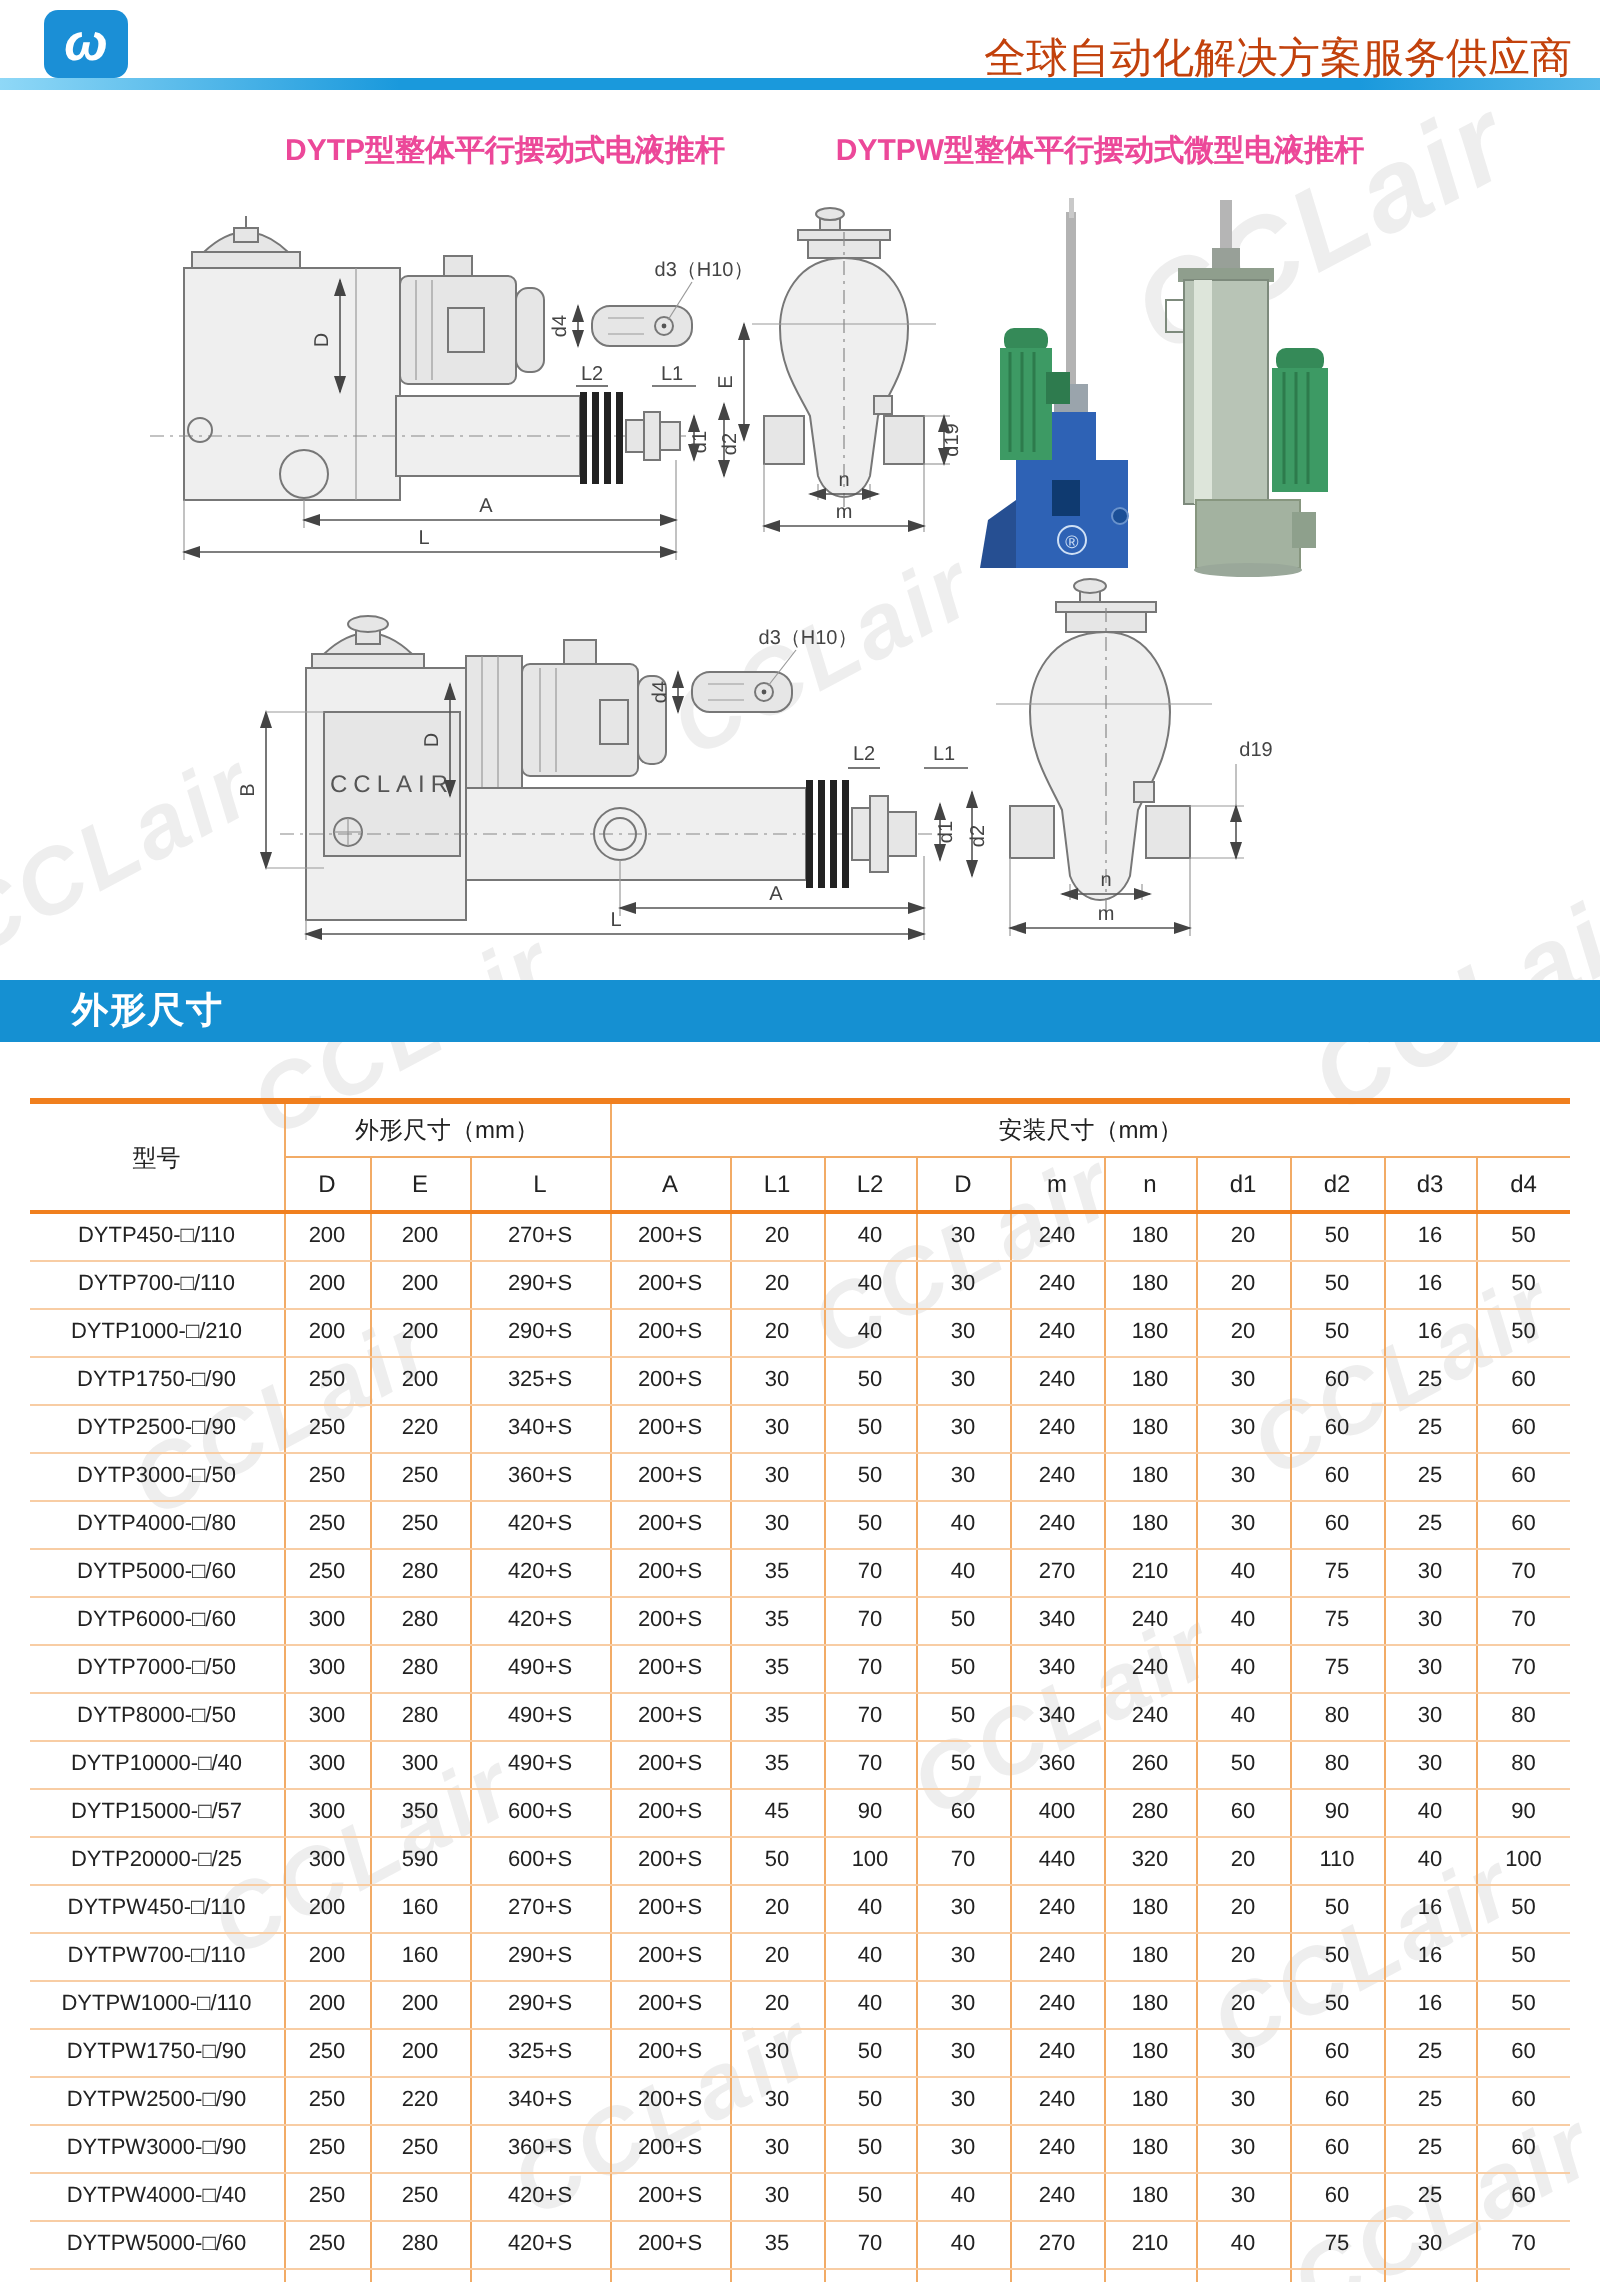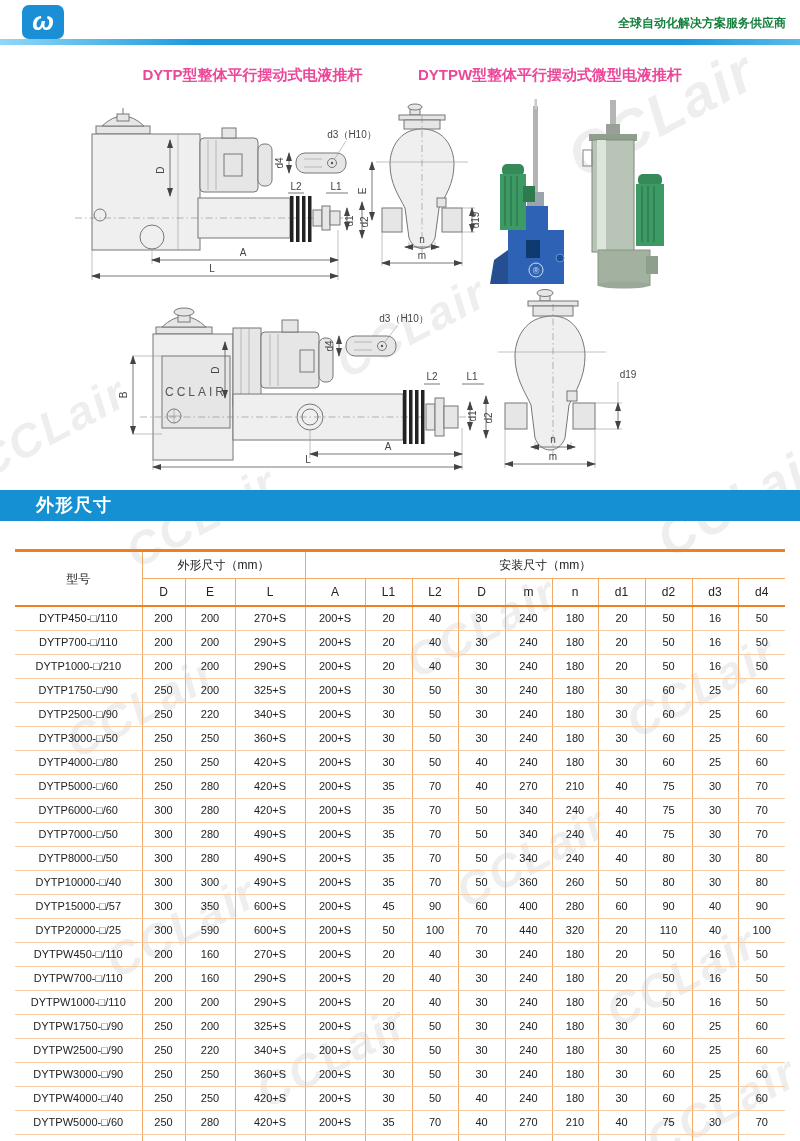--- a/index.html
+++ b/index.html
@@ -5,21 +5,21 @@
   html,body{margin:0;padding:0;background:#fff;}
   .page{position:relative;width:800px;height:1141px;background:#fff;overflow:hidden;
         font-family:"Liberation Sans","DejaVu Sans",sans-serif;color:#222;}
   
   .hdr{position:absolute;top:0;left:0;width:800px;height:46px;}
   .logo-box{position:absolute;left:22px;top:5px;width:42px;height:34px;background:#1b8fd6;
             border-radius:7px;color:#fff;text-align:center;line-height:32px;
             font-size:26px;font-style:italic;font-weight:bold;}
   .logo-text{position:absolute;left:72px;top:1px;font-size:30px;font-weight:bold;color:#0d0d0d;letter-spacing:0.5px;}
   .logo-reg{font-size:13px;vertical-align:super;font-weight:normal;}
-  .slogan{position:absolute;right:14px;top:15px;color:#15803d;font-size:12px;font-weight:bold;}
+  .slogan{position:absolute;right:14px;top:15px;color:#c2410c;font-size:21px;font-weight:normal;}
   .hdr-bar{position:absolute;top:39px;left:0;width:800px;height:6px;
            background:linear-gradient(to right,#8fd8f7,#1a99dc 25%,#1a99dc 85%,#57baea);}
   
   .fig-title{position:absolute;font-size:15px;font-weight:bold;color:#ec4899;text-align:center;}
   .fig-title.t1{left:95px;top:66px;width:315px;}
   .fig-title.t2{left:390px;top:66px;width:320px;}
   
   .figures{position:absolute;top:98px;left:0;width:800px;height:390px;}
   .figures svg{display:block;}
   .outline{fill:#efefef;stroke:#777;stroke-width:1;}

